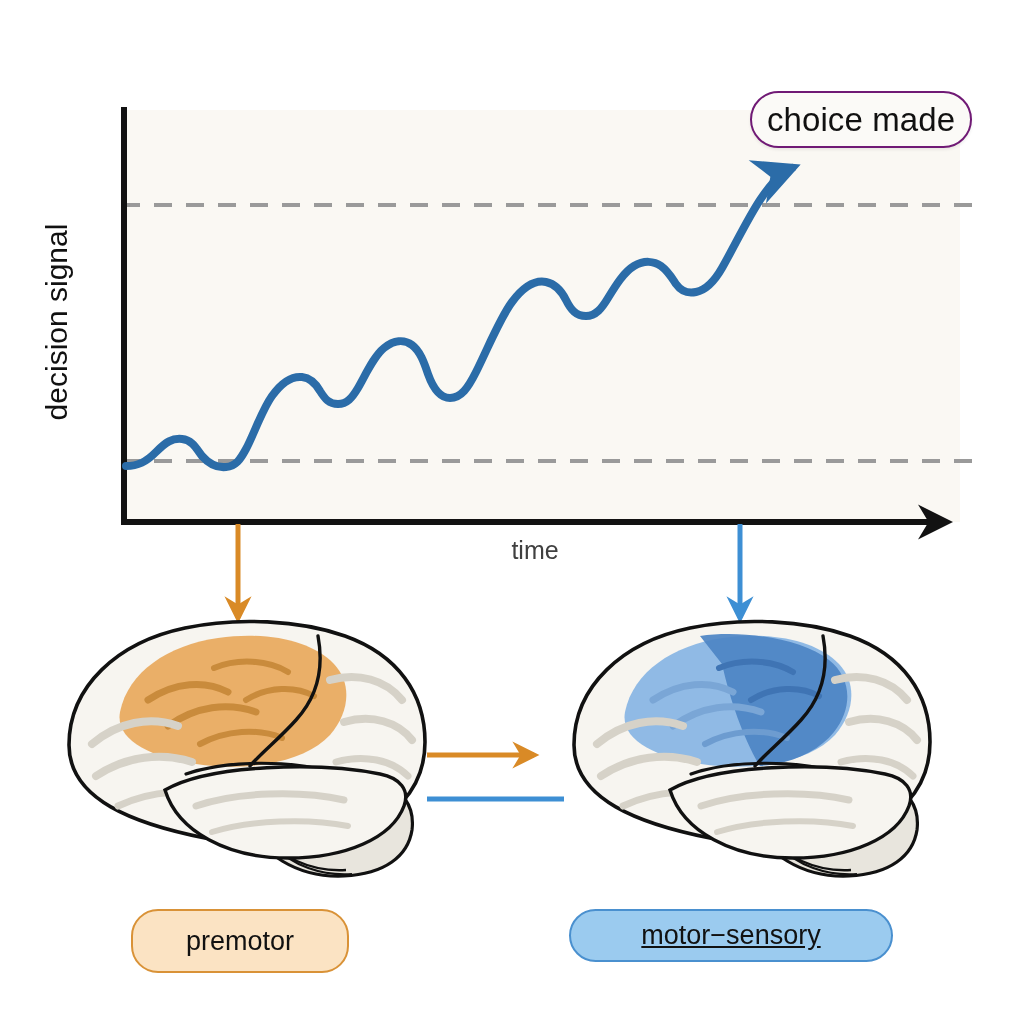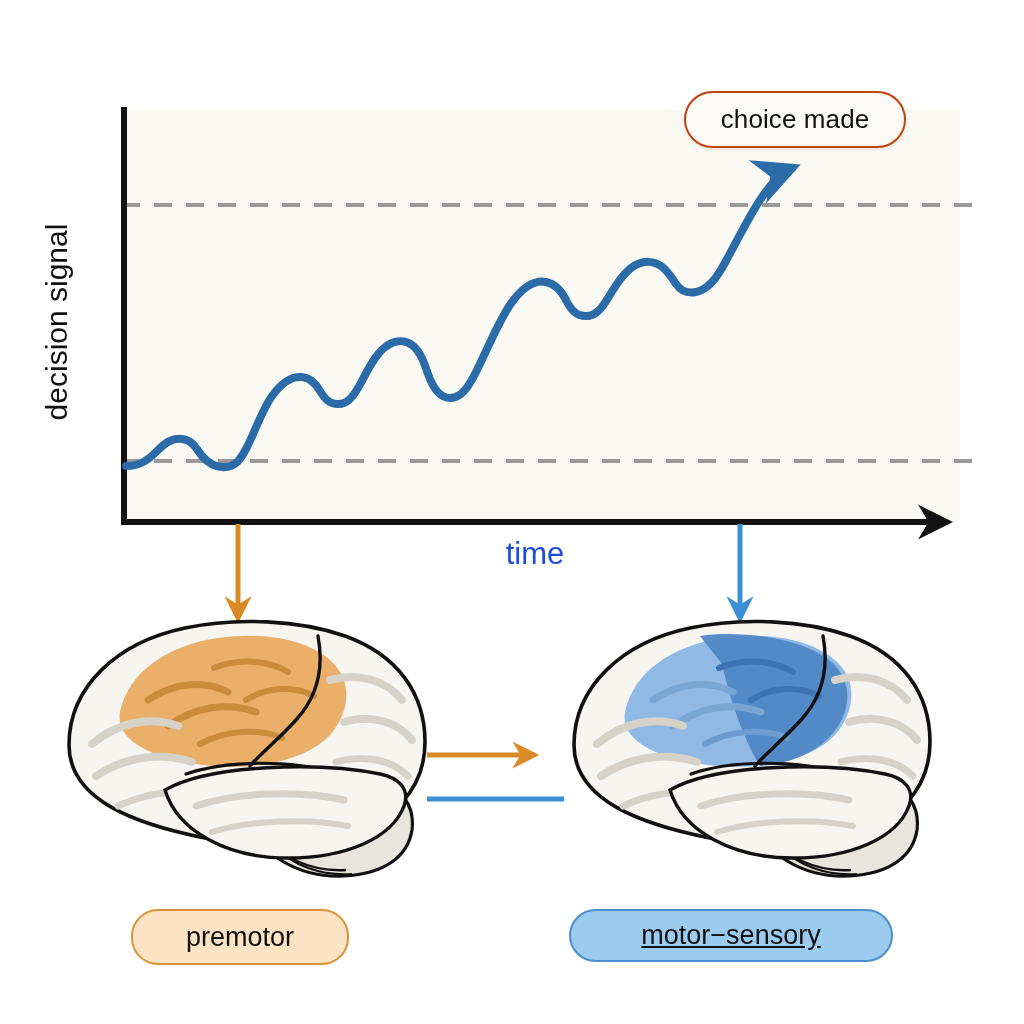--- a/index.html
+++ b/index.html
@@ -32,36 +32,36 @@
     position: absolute;
     display: flex;
     align-items: center;
     justify-content: center;
     box-sizing: border-box;
     font-family: "Liberation Sans", sans-serif;
     color: #111111;
     white-space: nowrap;
   }
   #choice-badge {
-    left: 684px;
+    left: 750px;
     top: 91px;
     width: 222px;
     height: 57px;
-    border: 2px solid #c2410c;
+    border: 2px solid #701a75;
     border-radius: 29px;
     background: #fbfaf7;
-    font-size: 26px;
+    font-size: 33px;
     letter-spacing: 0.1px;
     box-shadow: 0 2px 3px rgba(0,0,0,0.07);
   }
   #premotor-pill {
     left: 131px;
     top: 909px;
     width: 218px;
-    height: 56px;
+    height: 64px;
     border: 2.5px solid #d99237;
     border-radius: 27px;
     background: #fbe3c3;
     font-size: 27px;
   }
   #motor-sensory-pill {
     left: 569px;
     top: 909px;
     width: 324px;
     height: 53px;
@@ -82,22 +82,22 @@
     font-size: 30px;
     color: #111111;
     white-space: nowrap;
   }
   #x-axis-label {
     position: absolute;
     left: 455px;
     top: 536px;
     width: 160px;
     text-align: center;
-    font-size: 31px;
-    color: #1d4ed8;
+    font-size: 25px;
+    color: #404040;
   }
 </style>
 </head>
 <body>
 
 <div id="canvas">
 
   <svg class="fig-svg" viewBox="0 0 1024 1024" xmlns="http://www.w3.org/2000/svg">
     <defs>
       <marker id="arrow-black" viewBox="0 0 12 12" refX="9" refY="6" markerWidth="7" markerHeight="7" orient="auto-start-reverse">

